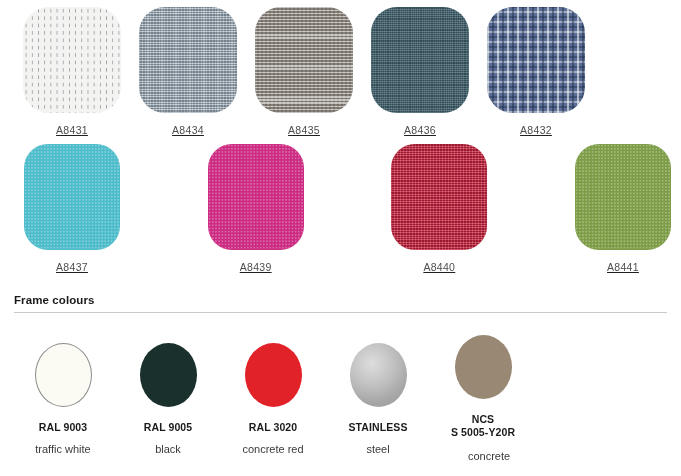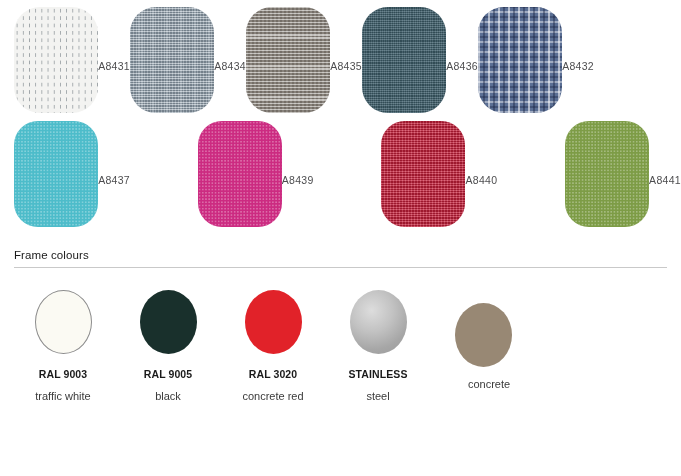--- a/index.html
+++ b/index.html
@@ -20,22 +20,23 @@
   .swatch-row {
     display: flex;
     align-items: flex-start;
   }
   #fabric-row-1 { padding: 7px 0 0 14px; }
   #fabric-row-2 { padding: 8px 0 0 14px; justify-content: space-between; }
 
   .swatch-cell {
     width: 116px;
     display: flex;
-    flex-direction: row;
+    flex-direction: column;
     align-items: center;
+    text-decoration: underline;
   }
   .swatch-chip {
     width: 98px;
     height: 106px;
     border-radius: 26px;
     position: relative;
     overflow: hidden;
   }
   #fabric-row-2 .swatch-chip {
     width: 96px;
@@ -114,21 +115,21 @@
     position: absolute; inset: 0;
     background-image:
       repeating-linear-gradient(0deg, rgba(255,255,255,.20) 0 1px, rgba(0,0,0,.14) 1px 2.4px),
       repeating-linear-gradient(90deg, rgba(255,255,255,.16) 0 1.4px, rgba(0,0,0,.10) 1.4px 3px);
   }
 
   
   #frame-section { margin-top: 22px; }
   .frame-heading {
     font-size: 11.5px;
-    font-weight: normal;
+    font-weight: bold;
     color: #1a1a1a;
     padding: 0 0 6px 14px;
     letter-spacing: .1px;
   }
   .frame-rule {
     height: 1px;
     background: #c9c9c9;
     margin: 0 14px 0 14px;
   }
   .frame-row {
@@ -250,17 +251,18 @@
     </div>
 
     <div class="frame-cell">
       <div class="frame-dot" style="background: radial-gradient(circle at 38% 32%, rgb(221, 221, 221) 0%, rgb(194, 194, 194) 38%, rgb(166, 166, 166) 70%, rgb(154, 154, 154) 100%);"></div>
       <div class="frame-name">STAINLESS</div>
       <div class="frame-desc">steel</div>
     </div>
 
     <div class="frame-cell stacked">
       <div class="frame-dot" style="background-color: rgb(152, 136, 116);"></div>
+      <div class="frame-name">NCS<br>S 5005-Y20R</div>
       <div class="frame-desc">concrete</div>
     </div>
 
   </div>
 </div>
 
 </body></html>

